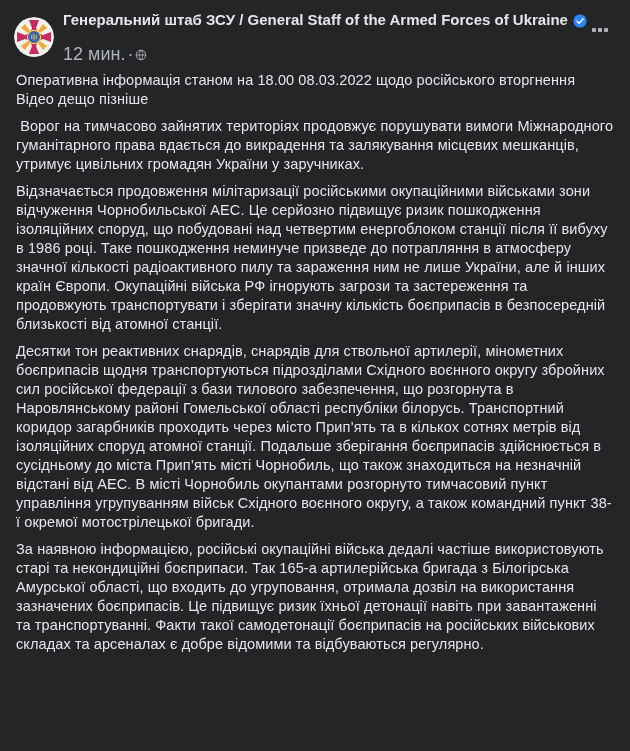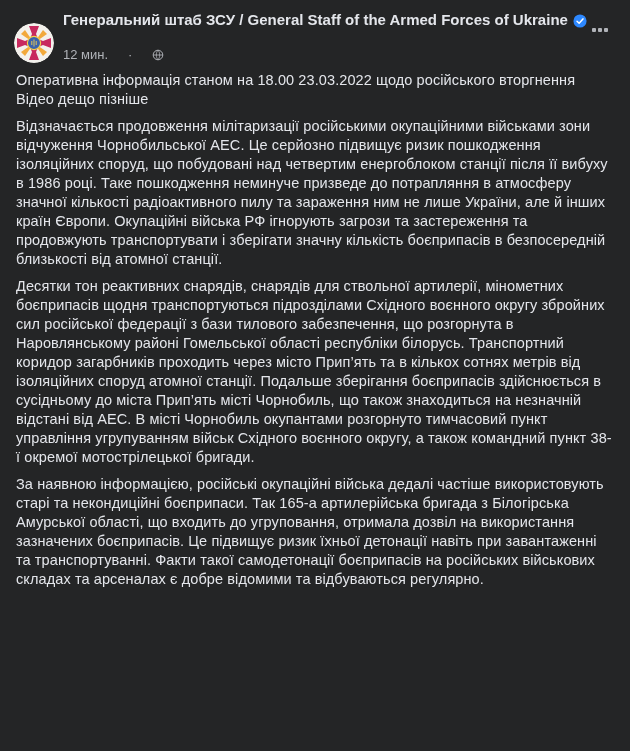--- a/index.html
+++ b/index.html
@@ -8,21 +8,21 @@
     background: #242526;
     font-family: "Liberation Sans", "DejaVu Sans", sans-serif;
     color: #e4e6eb;
     overflow: hidden;
   }
   .post-card { width: 630px; height: 751px; background: #242526; }
 
   
   .post-header {
     display: flex;
-    align-items: flex-end;
+    align-items: center;
     padding: 10px 16px 2px 14px;
     position: relative;
   }
   .avatar {
     width: 40px; height: 40px;
     border-radius: 50%;
     flex: 0 0 40px;
     overflow: hidden;
     cursor: pointer;
     display: block;
@@ -32,22 +32,22 @@
   .page-name {
     font-size: 15px;
     font-weight: 700;
     color: #e4e6eb;
     text-decoration: none;
     cursor: pointer;
     white-space: nowrap;
   }
   .verified { display: inline-flex; align-items: center; margin-top: 1px; }
   .timestamp-row {
-    display: flex; align-items: center; gap: 20px;
-    font-size: 13px; color: #b0b3b8; line-height: 17px; margin-top: 16px;
+    display: flex; align-items: center; gap: 2px;
+    font-size: 18px; color: #b0b3b8; line-height: 17px; margin-top: 16px;
   }
   .timestamp-link { color: #b0b3b8; text-decoration: none; cursor: pointer; }
   .dot-sep { color: #b0b3b8; }
   .globe { display: inline-flex; align-items: center; margin-top: 1px; }
 
   .options-btn {
     position: absolute;
     top: 18px; right: 14px;
     width: 32px; height: 24px;
     display: flex; align-items: center; justify-content: center;
@@ -131,21 +131,22 @@
     </div>
 
     <button class="options-btn">
       <span class="dot"></span>
       <span class="dot"></span>
       <span class="dot"></span>
     </button>
   </div>
 
   <div class="post-body">
-    <div class="para">Оперативна інформація станом на 18.00 23.03.2022 щодо російського вторгнення
+    <div class="para">Оперативна інформація станом на 18.00 08.03.2022 щодо російського вторгнення
 Відео дещо пізніше</div>
+    <div class="para"> Ворог на тимчасово зайнятих територіях продовжує порушувати вимоги Міжнародного гуманітарного права вдається до викрадення та залякування місцевих мешканців, утримує цивільних громадян України у заручниках.</div>
     <div class="para">Відзначається продовження мілітаризації російськими окупаційними військами зони відчуження Чорнобильської АЕС. Це серйозно підвищує ризик пошкодження ізоляційних споруд, що побудовані над четвертим енергоблоком станції після її вибуху в 1986 році. Таке пошкодження неминуче призведе до потрапляння в атмосферу значної кількості радіоактивного пилу та зараження ним не лише України, але й інших країн Європи. Окупаційні війська РФ ігнорують загрози та застереження та продовжують транспортувати і зберігати значну кількість боєприпасів в безпосередній близькості від атомної станції.</div>
     <div class="para">Десятки тон реактивних снарядів, снарядів для ствольної артилерії, мінометних боєприпасів щодня транспортуються підрозділами Східного воєнного округу збройних сил російської федерації з бази тилового забезпечення, що розгорнута в Наровлянському районі Гомельської області республіки білорусь. Транспортний коридор загарбників проходить через місто Прип’ять та в кількох сотнях метрів від ізоляційних споруд атомної станції. Подальше зберігання боєприпасів здійснюється в сусідньому до міста Прип’ять місті Чорнобиль, що також знаходиться на незначній відстані від АЕС. В місті Чорнобиль окупантами розгорнуто тимчасовий пункт управління угрупуванням військ Східного воєнного округу, а також командний пункт 38-ї окремої мотострілецької бригади.</div>
     <div class="para">За наявною інформацією, російські окупаційні війська дедалі частіше використовують старі та некондиційні боєприпаси. Так 165-а артилерійська бригада з Білогірська Амурської області, що входить до угруповання, отримала дозвіл на використання зазначених боєприпасів. Це підвищує ризик їхньої детонації навіть при завантаженні та транспортуванні. Факти такої самодетонації боєприпасів на російських військових складах та арсеналах є добре відомими та відбуваються регулярно.</div>
 
   </div>
 
 </div>
 
 </body></html>

